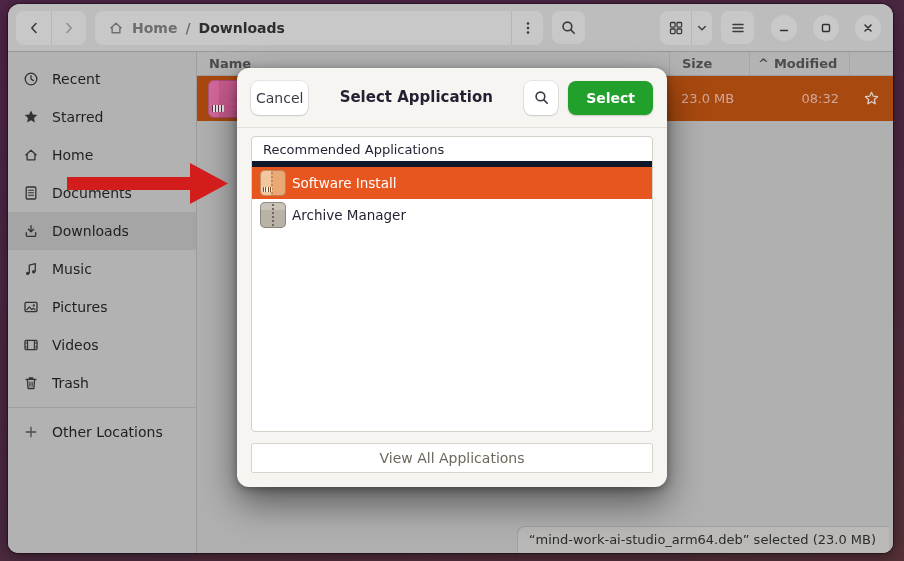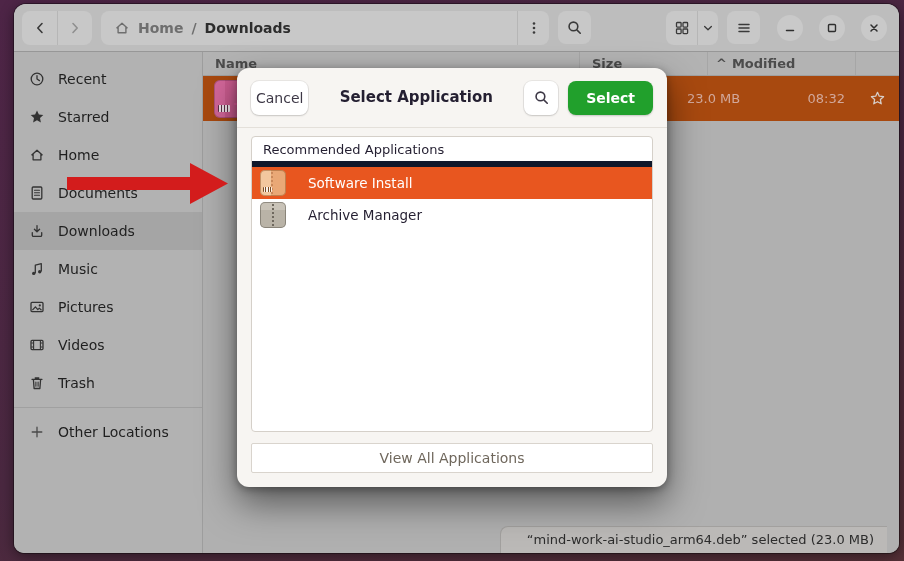--- a/index.html
+++ b/index.html
@@ -15,21 +15,21 @@
     background:linear-gradient(160deg,#4e2547 0%,#4a2840 55%,#553037 100%);
     position:relative;
   }
   .stage{position:absolute;inset:0;}
 
   
   .window{
     position:absolute;left:8px;top:4px;width:885px;height:549px;
     background:#b0b0b0;border-radius:12px 12px 10px 10px;overflow:hidden;
     box-shadow:0 3px 14px rgba(0,0,0,.45), 0 0 0 1px rgba(0,0,0,.35);
-    display:flex;flex-direction:column;margin-left:6px;
+    display:flex;flex-direction:column;
   }
 
   
   .headerbar{
     height:48px;flex:0 0 48px;background:#bdbdbd;border-bottom:1px solid #979797;
     display:flex;align-items:center;padding:0 12px 0 8px;gap:9px;
   }
   .navgroup{display:flex;height:34px;background:#c8c8c8;border-radius:8px;overflow:hidden;}
   .navbtn{width:35px;display:flex;align-items:center;justify-content:center;}
   .navbtn + .navbtn{border-left:1px solid #b6b6b6;}
@@ -59,21 +59,21 @@
     height:38px;display:flex;align-items:center;gap:13px;padding:0 15px;
     font-size:14px;color:#1f1f1f;
   }
   .side-item.selected{background:#a5a5a5;}
   .side-sep{height:1px;background:#a0a0a0;margin:5px 0;}
   .side-icon{width:16px;height:16px;flex:0 0 16px;display:flex;}
 
   .main{flex:1;position:relative;background:#b0b0b0;display:flex;flex-direction:column;}
   .listheader{
     height:24px;flex:0 0 24px;background:#b3b3b3;border-bottom:1px solid #a0a0a0;
-    display:flex;align-items:center;font-size:13px;font-weight:bold;color:#4c4c4c;gap:48px;
+    display:flex;align-items:center;font-size:13px;font-weight:bold;color:#4c4c4c;
   }
   .col-name{flex:1;padding-left:12px;}
   .col-size{width:80px;padding-left:12px;border-left:1px solid #a6a6a6;height:100%;display:flex;align-items:center;}
   .col-mod{width:100px;padding-left:8px;border-left:1px solid #a6a6a6;height:100%;display:flex;align-items:center;gap:5px;}
   .col-star{width:44px;border-left:1px solid #a6a6a6;height:100%;display:flex;align-items:center;justify-content:center;}
   .filerow{
     height:45px;flex:0 0 45px;background:var(--dim-orange);
     display:flex;align-items:center;color:#d2a success;
   }
   .filerow{color:#d2a89b;font-size:13px;}
@@ -85,22 +85,22 @@
     box-shadow:inset 0 0 0 1px rgba(0,0,0,.18);
     overflow:hidden;
   }
   .deb-icon .barcode{position:absolute;left:4px;bottom:6px;width:12px;height:7px;background:#efe7ea;
     background-image:repeating-linear-gradient(90deg,#5c2f47 0 1px,transparent 1px 3px);border-radius:1px;}
   .deb-icon .dash1,.deb-icon .dash2{position:absolute;right:6px;height:2px;background:#e05a9a;border-radius:1px;}
   .deb-icon .dash1{bottom:13px;width:12px;}
   .deb-icon .dash2{bottom:8px;width:9px;}
 
   .statusbar{
-    position:absolute;right:12px;bottom:0;background:#bbb9b7;color:#2c2c2c;
-    font-size:13px;padding:5px 13px 6px 26px;border-radius:8px 0 0 0;
+    position:absolute;right:4px;bottom:0;background:#bbb9b7;color:#2c2c2c;
+    font-size:13px;padding:5px 13px 6px 11px;border-radius:8px 0 0 0;
     border-top:1px solid #a2a09e;border-left:1px solid #a2a09e;white-space:nowrap;
   }
 
   
   .dialog{
     position:absolute;left:237px;top:68px;width:430px;height:419px;
     background:#f7f5f2;border-radius:12px;
     box-shadow:0 16px 36px rgba(0,0,0,.5),0 2px 8px rgba(0,0,0,.35);
     color:#3d3846;z-index:10;
   }
@@ -122,21 +122,21 @@
   .dlg-subtitle{font-size:12px;color:#8b857e;}
 
   .app-frame{
     position:absolute;left:14px;top:68px;width:402px;height:296px;
     background:#ffffff;border:1px solid #d5d0c9;border-radius:4px;overflow:hidden;
   }
   .app-section-header{
     height:30px;display:flex;align-items:center;padding-left:11px;
     font-size:13px;font-weight:normal;color:#241f31;border-bottom:6px solid #0f172a;
   }
-  .app-row{height:32px;display:flex;align-items:center;gap:22px;padding-left:8px;font-size:13.5px;color:#241f31;}
+  .app-row{height:32px;display:flex;align-items:center;gap:6px;padding-left:8px;font-size:13.5px;color:#241f31;}
   .app-row.selected{background:var(--accent-orange);color:#ffffff;}
   .app-icon{width:26px;height:26px;border-radius:5px;position:relative;flex:0 0 26px;overflow:hidden;}
   .app-icon.software{
     background:linear-gradient(90deg,#f2c79e 0 42%,#e9a876 42% 100%);
     box-shadow:inset 0 0 0 1px rgba(140,80,30,.45);
   }
   .app-icon.software .zip{position:absolute;left:42%;top:2px;bottom:2px;width:0;border-left:2px dotted #c9885a;}
   .app-icon.software .barcode{position:absolute;left:3px;bottom:4px;width:9px;height:5px;
     background:#fbf3ea;background-image:repeating-linear-gradient(90deg,#7a4a22 0 1px,transparent 1px 2.5px);border-radius:1px;}
   .app-icon.archive{

